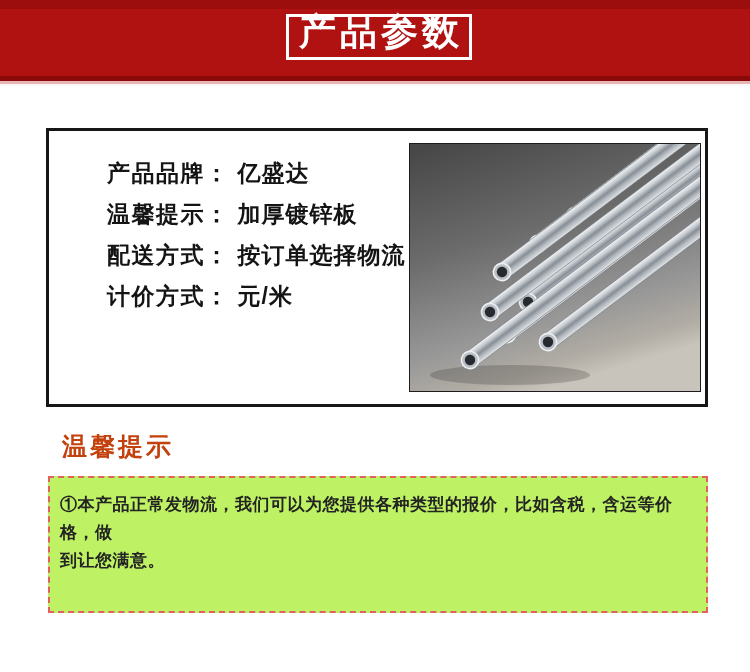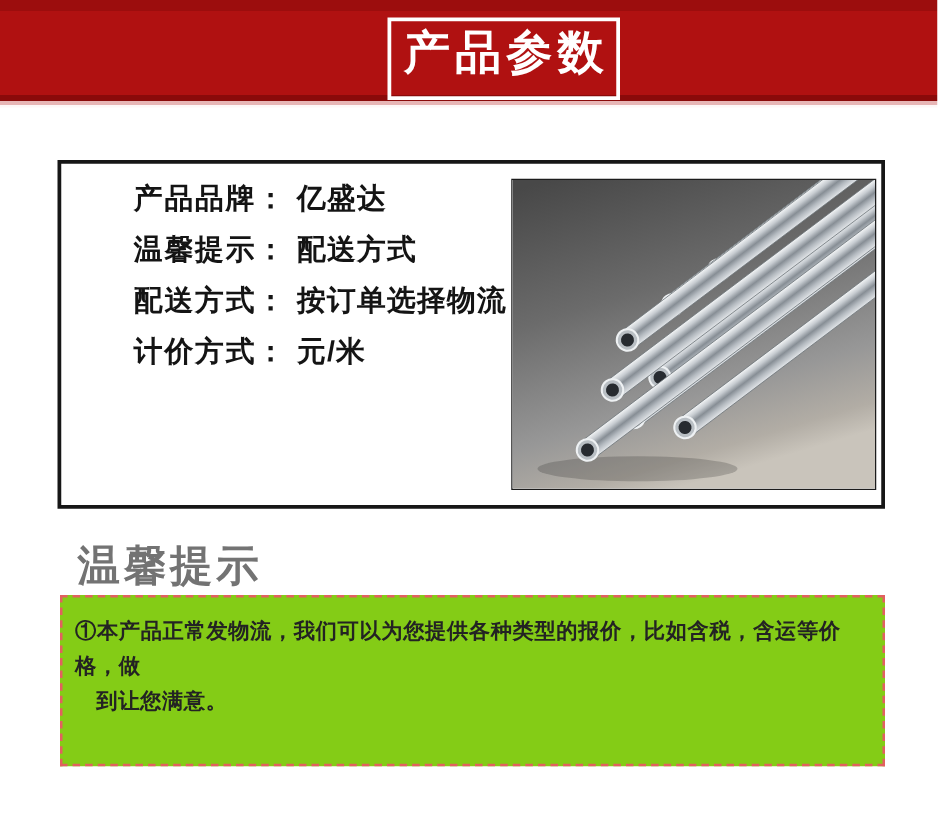--- a/index.html
+++ b/index.html
@@ -17,90 +17,90 @@
     width: 750px; height: 86px;
     background: linear-gradient(
       #9c0d0d 0px, #9c0d0d 9px,
       #b01111 9px, #b01111 76px,
       #8a0a0a 76px, #8a0a0a 81px,
       #e7b6b6 81px, #e7b6b6 84px,
       #fdf8f8 84px, #fdf8f8 86px);
   }
   .banner-title-box {
     position: absolute; left: 286px; top: 14px;
-    width: 186px; height: 66px;
+    width: 186px; height: 46px;
     border: 3px solid #ffffff;
-    display: flex; align-items: flex-start; justify-content: center; margin-left: 24px;
+    display: flex; align-items: flex-end; justify-content: center;
   }
   .banner-title {
     color: #ffffff; font-size: 37px; font-weight: bold;
     letter-spacing: 4px; white-space: nowrap; padding-left: 4px;
   }
 
   
   .main-box {
     position: absolute; left: 46px; top: 128px;
     width: 662px; height: 279px;
     border: 3px solid #161616;
     background: #ffffff;
   }
   .specs {
-    position: absolute; left: 58px; top: 13px;
+    position: absolute; left: 58px; top: 28px;
   }
   .spec-row {
     font-size: 23px; font-weight: 600; color: #141414;
     line-height: 28px; margin-bottom: 13px;
     letter-spacing: 1.5px; white-space: nowrap;
   }
   .spec-row .spec-value { margin-left: 8px; letter-spacing: 1px; }
 
   
   .photo {
     position: absolute; left: 360px; top: 12px;
     width: 292px; height: 249px;
     border: 1px solid #1c1c1c;
     overflow: hidden;
   }
   .photo svg { display: block; }
 
   
   .tips-heading {
     position: absolute; left: 62px; top: 430px;
-    font-size: 34px; font-weight: bold; color: #737373;
+    font-size: 25px; font-weight: bold; color: #c2410c;
     letter-spacing: 3px; white-space: nowrap;
   }
   .tips-box {
     position: absolute; left: 48px; top: 476px;
     width: 660px; height: 137px;
     border: 2px dashed #e26060;
     padding: 13px 8px 0 10px;
-    background: #84cc16;
+    background: #bef264;
   }
   .tip-line {
     font-size: 17px; font-weight: 600; color: #232323;
     line-height: 28px; letter-spacing: 0.5px;
   }
-  .tip-line.cont { margin-left: 17px; }
+  .tip-line.cont { }
 </style>
 </head>
 <body>
 
 <div class="banner">
   <div class="banner-title-box">
     <div class="banner-title">产品参数</div>
   </div>
 </div>
 
 <div class="main-box">
   <div class="specs">
     <div class="spec-row">
       <span class="spec-label">产品品牌：</span><span class="spec-value">亿盛达</span>
     </div>
     <div class="spec-row">
-      <span class="spec-label">温馨提示：</span><span class="spec-value">配送方式</span>
+      <span class="spec-label">温馨提示：</span><span class="spec-value">加厚镀锌板</span>
     </div>
     <div class="spec-row">
       <span class="spec-label">配送方式：</span><span class="spec-value">按订单选择物流</span>
     </div>
     <div class="spec-row">
       <span class="spec-label">计价方式：</span><span class="spec-value">元/米</span>
     </div>
   </div>
 
   <div class="photo">

